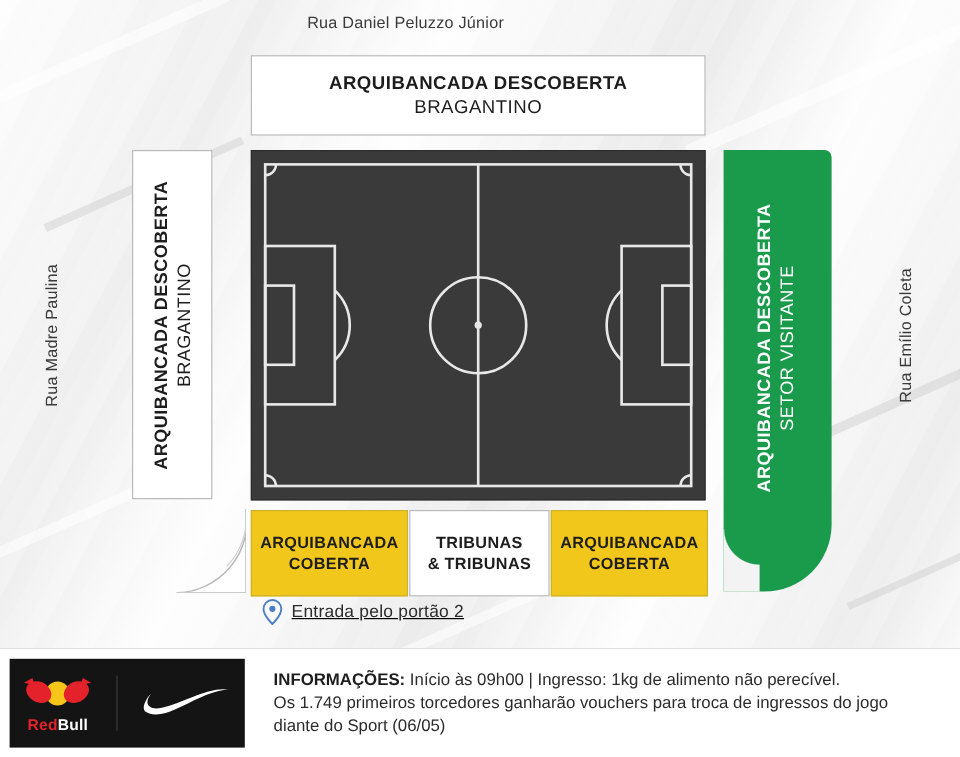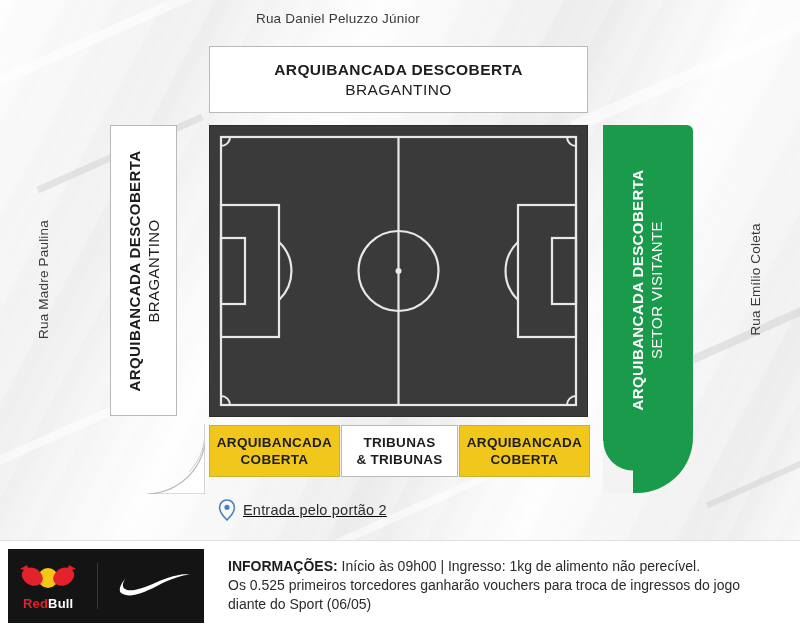--- a/index.html
+++ b/index.html
@@ -171,21 +171,21 @@
     background: #3a3a3a;
     border: 1px solid #2c2c2c;
     box-sizing: border-box;
   }
   #pitch-wrap svg { display: block; }
 
   
   .sector {
     position: absolute;
     top: 425px;
-    height: 52px;
+    height: 72px;
     box-sizing: border-box;
     display: flex;
     flex-direction: column;
     align-items: center;
     justify-content: center;
     border: 1px solid #cbb22a;
   }
   #sector-left {
     left: 209px;
     width: 131px;
@@ -400,18 +400,18 @@
       </div>
       <div class="divider-v"></div>
       <svg width="78" height="30" viewBox="0 0 78 30">
         <path d="M4 22 C12 27 22 24 40 15 C56 7 68 3 74 4 C68 2 56 4 38 12 C22 19 12 21 8 18 C5 16 5 12 9 7 C4 12 1 19 4 22 Z" fill="#ffffff"></path>
       </svg>
     </div>
     <div id="footer-info">
       <div>
         <b>INFORMAÇÕES:</b><span> Início às 09h00 | Ingresso: 1kg de alimento não perecível.</span>
       </div>
-      <div>Os 0.525 primeiros torcedores ganharão vouchers para troca de ingressos do jogo</div>
+      <div>Os 1.749 primeiros torcedores ganharão vouchers para troca de ingressos do jogo</div>
       <div>diante do Sport (06/05)</div>
     </div>
   </div>
 
 </div>
 
 </body></html>

